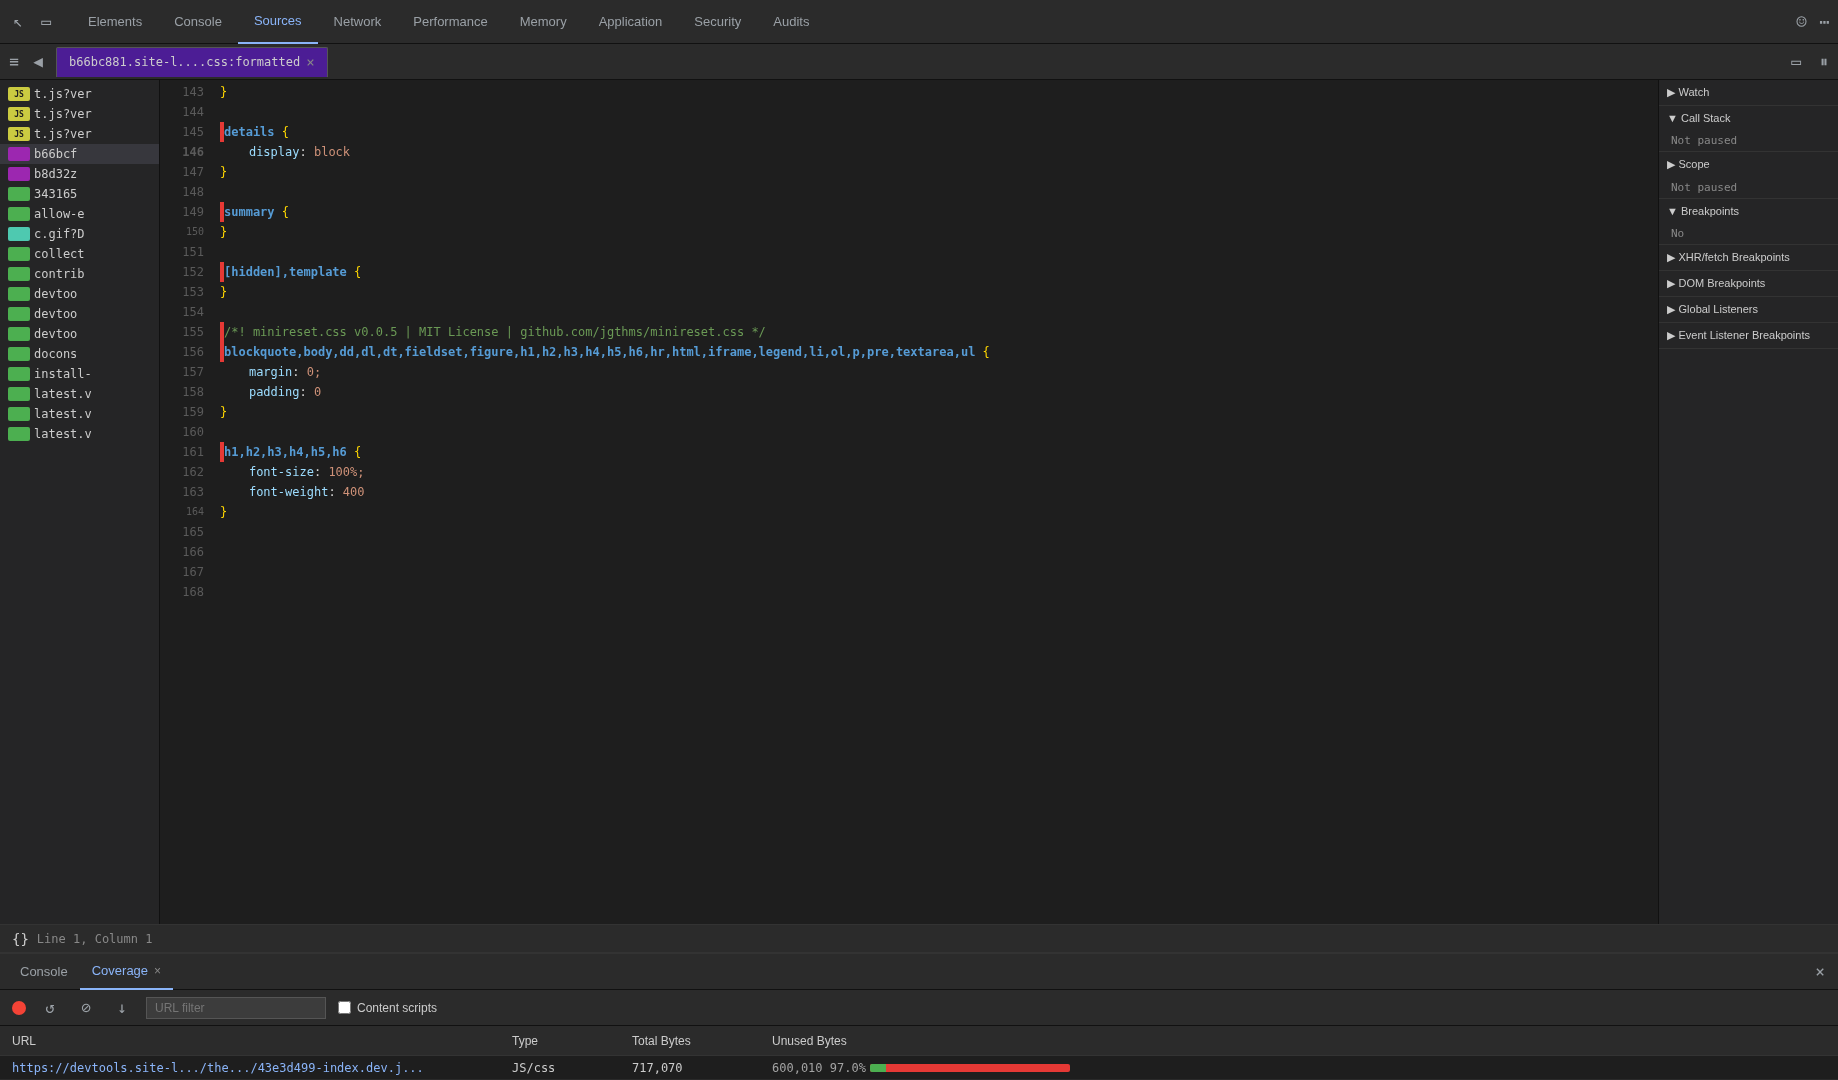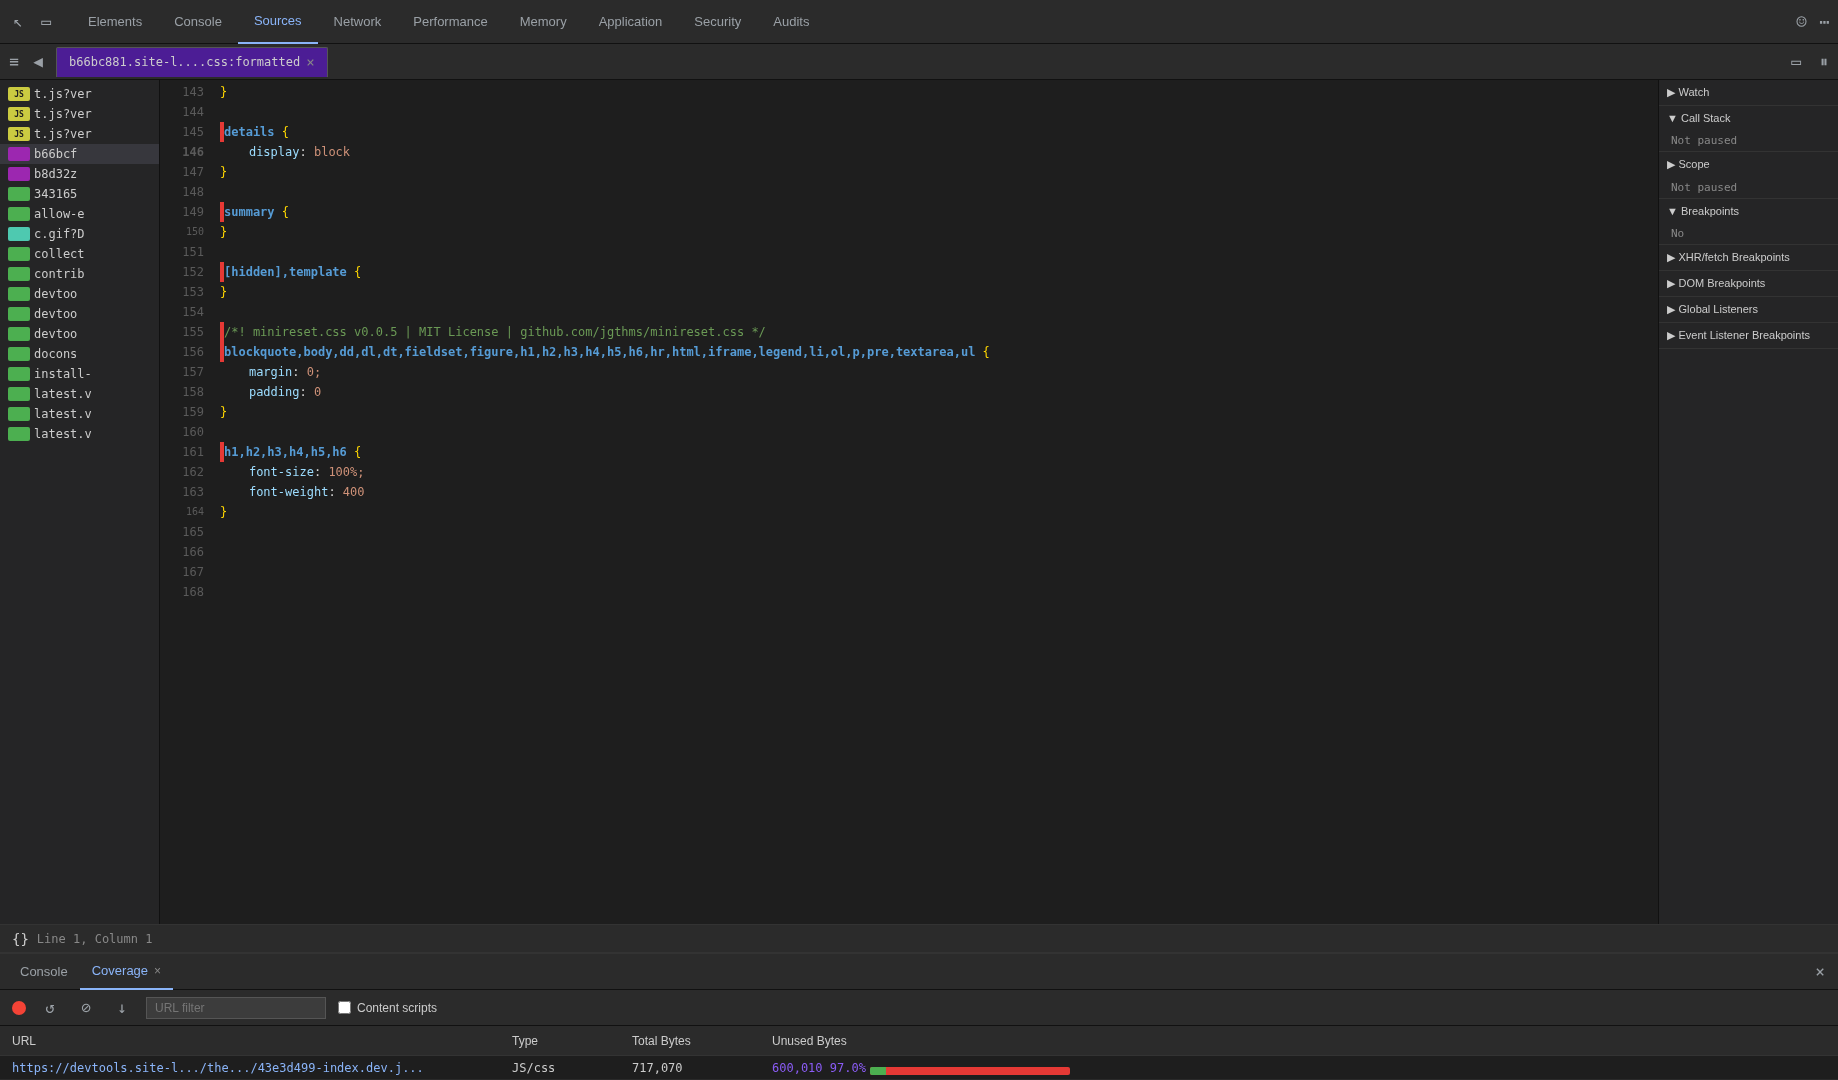--- a/index.html
+++ b/index.html
@@ -607,21 +607,21 @@
       <div class="table-col col-url">URL</div>
       <div class="table-col col-type">Type</div>
       <div class="table-col col-total">Total Bytes</div>
       <div class="table-col col-unused">Unused Bytes</div>
     </div>
     <div id="table-body">
         <div class="table-row-data">
     <div class="cell col-url" style="color:#8ab4f8;">https://devtools.site-l.../the.../43e3d499-index.dev.j...</div>
     <div class="cell col-type" style="color:#ccc;">JS/css</div>
     <div class="cell col-total" style="color:#ccc;">717,070</div>
-    <div class="cell col-unused" style="color:#8b5cf6; display:flex; align-items:flex-end; gap:4px;">
+    <div class="cell col-unused" style="color:#a3a3a3; display:flex; align-items:center; gap:4px;">
       <span>600,010  97.0%</span>
       <div style="width:200px; height:8px; background:#e53935; border-radius:2px; overflow:hidden;">
         <div style="width:8%; height:100%; background:#4caf50;"></div>
       </div>
     </div>
   </div>
       </div>
   </div>
 </div>
 

